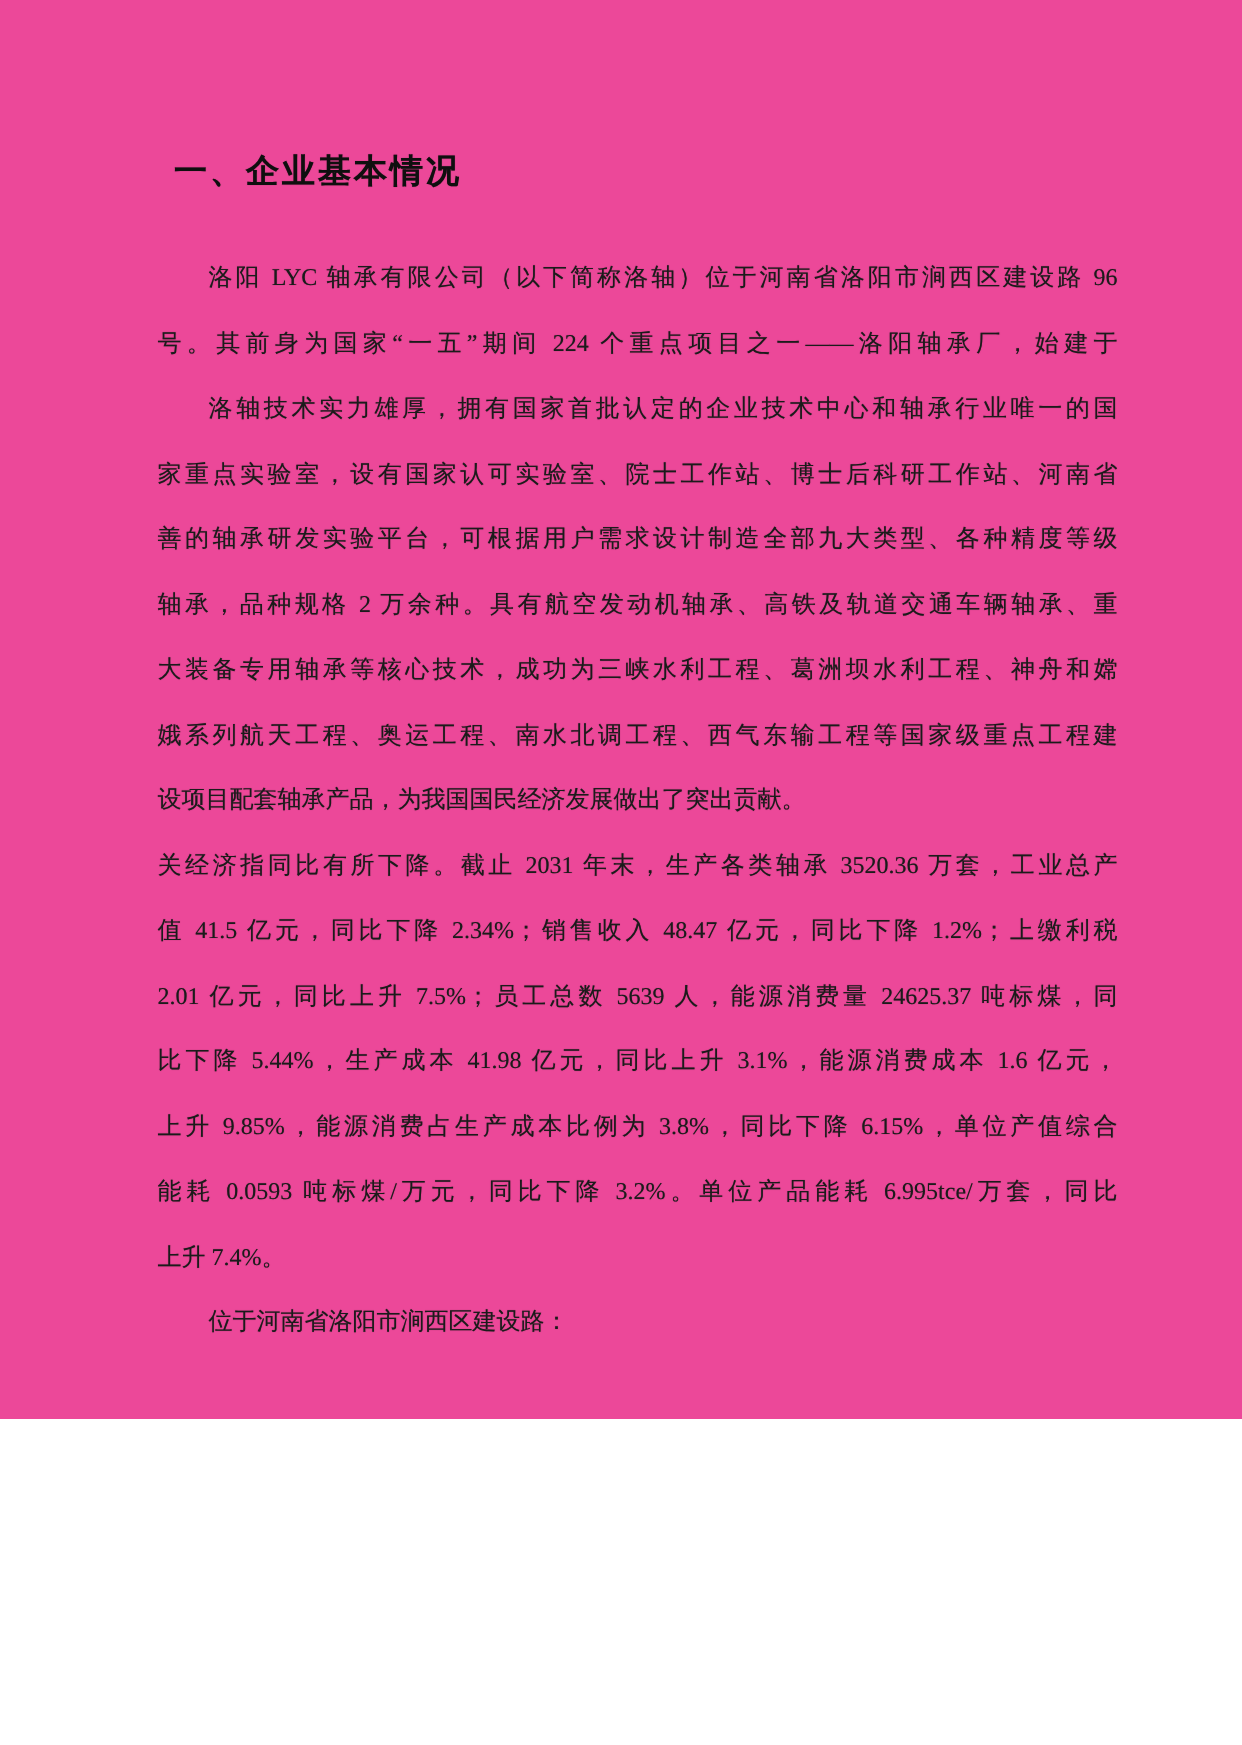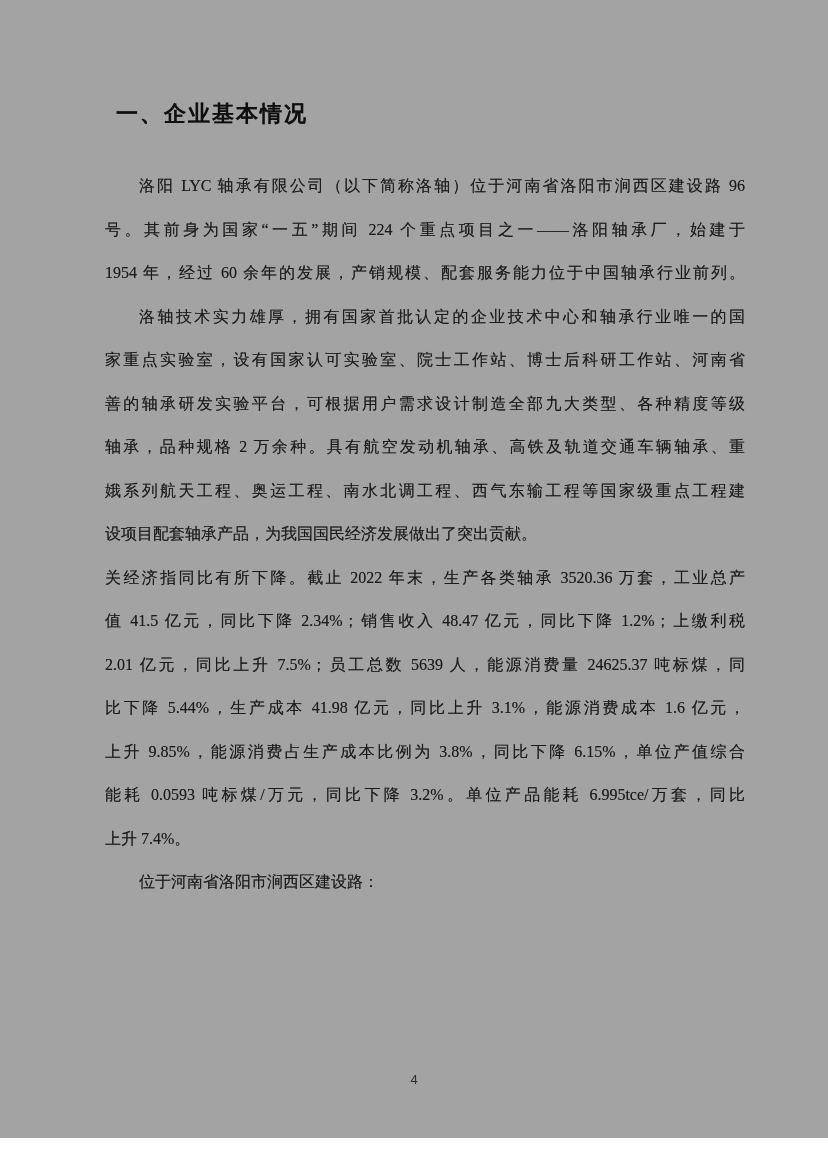--- a/index.html
+++ b/index.html
@@ -3,22 +3,22 @@
 <meta charset="utf-8">
 <style>
   html, body {
     margin: 0;
     padding: 0;
     background: #ffffff;
   }
   .page {
     position: relative;
     width: 828px;
-    height: 1138px;
-    background: #a3a3a3;
+    height: 946px;
+    background: #ec4899;
     overflow: hidden;
     font-family: "Liberation Serif", serif;
   }
   .doc-heading {
     position: absolute;
     left: 116px;
     top: 99px;
     margin: 0;
     font-family: "Liberation Sans", sans-serif;
     font-size: 22px;
@@ -64,28 +64,28 @@
 </style>
 </head>
 <body>
 
 <div class="page">
   <h1 class="doc-heading">一、企业基本情况</h1>
 
   <div class="doc-body">
       <div class="line fill indent">洛阳 LYC 轴承有限公司（以下简称洛轴）位于河南省洛阳市涧西区建设路 96</div>
       <div class="line fill">号。其前身为国家“一五”期间 224 个重点项目之一——洛阳轴承厂，始建于</div>
-      <div class="line fill">1954 年，经过 60 余年的发展，产销规模、配套服务能力位于中国轴承行业前列。</div>
       <div class="line fill indent">洛轴技术实力雄厚，拥有国家首批认定的企业技术中心和轴承行业唯一的国</div>
       <div class="line fill">家重点实验室，设有国家认可实验室、院士工作站、博士后科研工作站、河南省</div>
       <div class="line fill">善的轴承研发实验平台，可根据用户需求设计制造全部九大类型、各种精度等级</div>
       <div class="line fill">轴承，品种规格 2 万余种。具有航空发动机轴承、高铁及轨道交通车辆轴承、重</div>
+      <div class="line fill">大装备专用轴承等核心技术，成功为三峡水利工程、葛洲坝水利工程、神舟和嫦</div>
       <div class="line fill">娥系列航天工程、奥运工程、南水北调工程、西气东输工程等国家级重点工程建</div>
       <div class="line">设项目配套轴承产品，为我国国民经济发展做出了突出贡献。</div>
-      <div class="line fill">关经济指同比有所下降。截止 2022 年末，生产各类轴承 3520.36 万套，工业总产</div>
+      <div class="line fill">关经济指同比有所下降。截止 2031 年末，生产各类轴承 3520.36 万套，工业总产</div>
       <div class="line fill">值 41.5 亿元，同比下降 2.34%；销售收入 48.47 亿元，同比下降 1.2%；上缴利税</div>
       <div class="line fill">2.01 亿元，同比上升 7.5%；员工总数 5639 人，能源消费量 24625.37 吨标煤，同</div>
       <div class="line fill">比下降 5.44%，生产成本 41.98 亿元，同比上升 3.1%，能源消费成本 1.6 亿元，</div>
       <div class="line fill">上升 9.85%，能源消费占生产成本比例为 3.8%，同比下降 6.15%，单位产值综合</div>
       <div class="line fill">能耗 0.0593 吨标煤/万元，同比下降 3.2%。单位产品能耗 6.995tce/万套，同比</div>
       <div class="line">上升 7.4%。</div>
       <div class="line indent">位于河南省洛阳市涧西区建设路：</div>
     </div>
 
   <div class="page-number">4</div>

